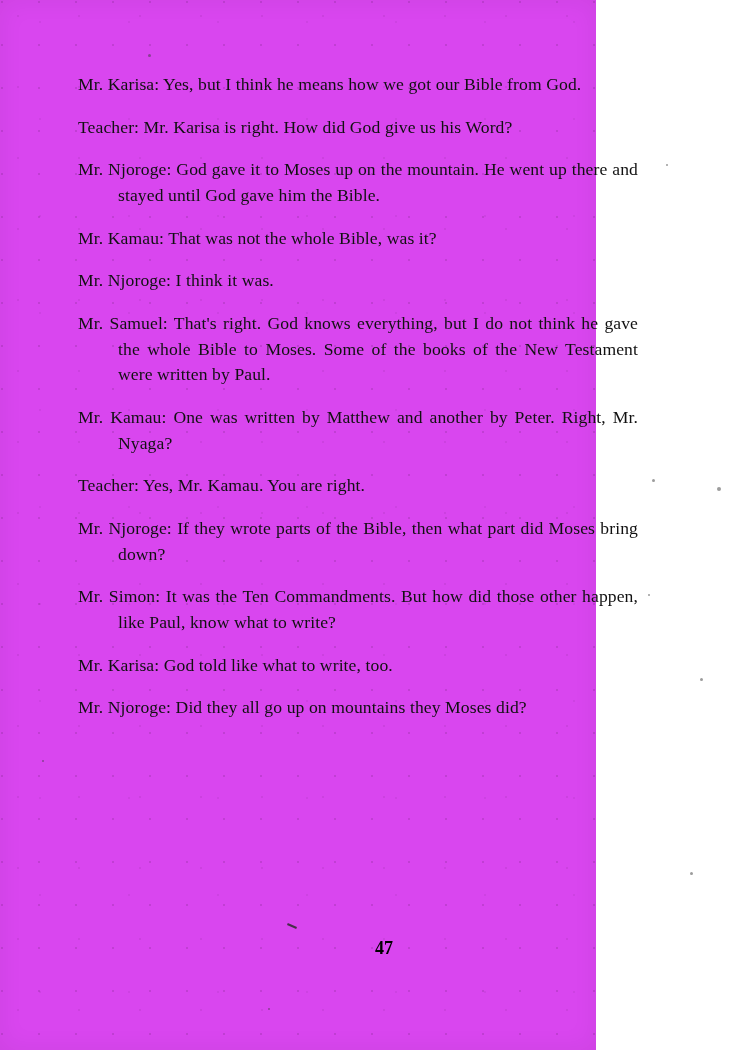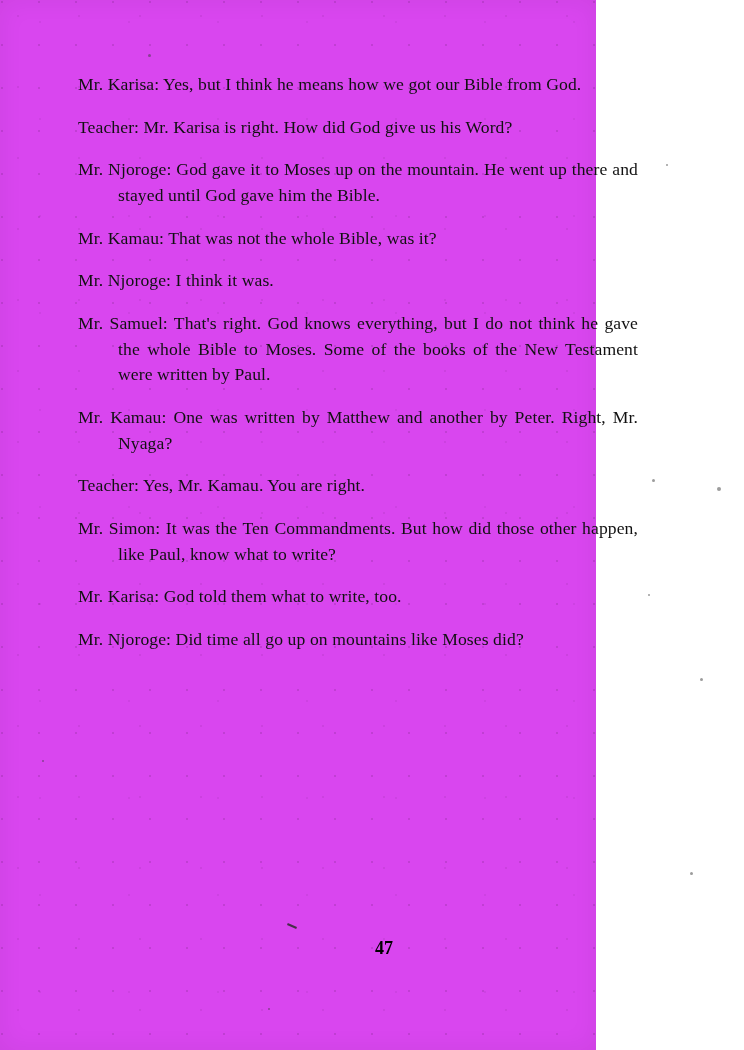--- a/index.html
+++ b/index.html
@@ -123,30 +123,34 @@
     </p>
     <p class="para">
       <span class="spk">Mr.  Kamau: </span>
       <span>One was written by Matthew and another by Peter. Right, Mr. Nyaga?</span>
     </p>
     <p class="para">
       <span class="spk">Teacher: </span>
       <span>Yes, Mr. Kamau. You are right.</span>
     </p>
     <p class="para">
+      <span class="spk">Mr.  Njoroge: </span>
+      <span>If they wrote parts of the Bible, then what part did Moses bring down?</span>
+    </p>
+    <p class="para">
       <span class="spk">Mr.  Simon: </span>
       <span>It was the Ten Commandments. But how did those other happen, like Paul, know what to write?</span>
     </p>
     <p class="para">
       <span class="spk">Mr.  Karisa: </span>
-      <span>God told them what to write, too.</span>
+      <span>God told like what to write, too.</span>
     </p>
     <p class="para">
       <span class="spk">Mr.  Njoroge: </span>
-      <span>Did time all go up on mountains like Moses did?</span>
+      <span>Did they all go up on mountains they Moses did?</span>
     </p>
   </div>
 
   <div class="tick-mark"></div>
 
   <div class="page-number">47</div>
 
   <div class="speck" style="left:148px; top:54px; width:3px; height:3px;"></div>
   <div class="speck" style="left:666px; top:164px; width:2px; height:2px;"></div>
   <div class="speck" style="left:652px; top:479px; width:3px; height:3px;"></div>

